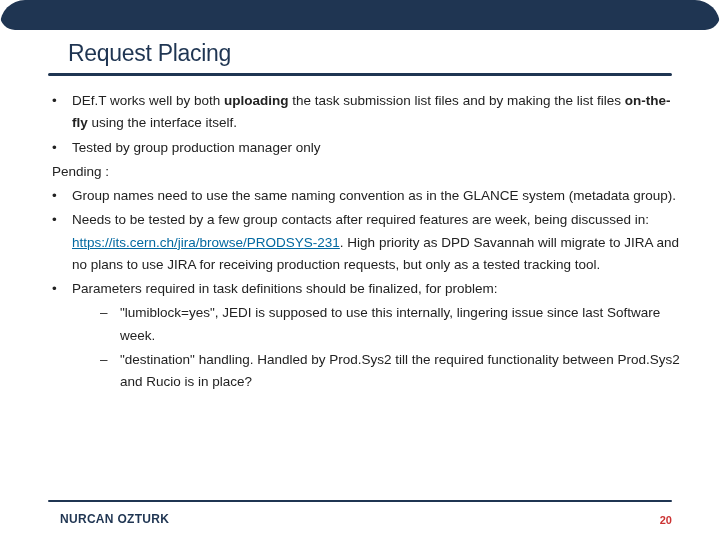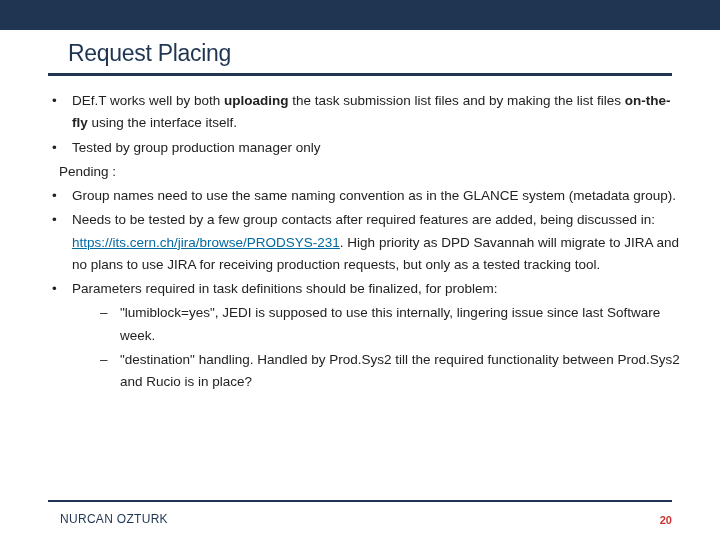--- a/index.html
+++ b/index.html
@@ -1,33 +1,33 @@
 <!DOCTYPE html>
 <html><head>
 <meta charset="utf-8">
 <style>
-  * { margin: 0; padding: 0; box-sizing: border-box; }
+  * { margin: 0; padding: 0; box-sizing: border-box; border-radius: 25px; }
   html, body { width: 720px; height: 540px; font-family: Arial, Helvetica, sans-serif; background: #fff; color: #222; }
   .slide { width: 720px; height: 540px; position: relative; background: #fff; }
   .topbar { height: 30px; background: #1f3552; }
   .title-wrap { padding: 10px 0 0 68px; }
   .title { font-size: 23px; color: #1f3552; font-weight: 400; letter-spacing: -0.3px; }
   .title-rule { margin: 6px 48px 0 48px; border: none; border-top: 3px solid #1f3552; }
   .body { padding: 14px 40px 0 48px; font-size: 13.5px; line-height: 1.65; color: #222; }
   .bullet { display: flex; margin-bottom: 2px; }
   .bullet .mk { width: 24px; flex: 0 0 24px; text-align: left; padding-left: 4px; }
   .bullet .txt { flex: 1; }
   .bullet.sub { padding-left: 48px; }
   .bullet.sub .mk { width: 24px; }
-  .pending { padding-left: 4px; margin: 2px 7px; }
+  .pending { padding-left: 4px; margin: 2px 0; }
   b { font-weight: 700; }
   .link { color: #0369a1; text-decoration: underline; }
   .footer { position: absolute; left: 0; right: 0; bottom: 14px; padding: 0 48px 0 60px; display: flex; justify-content: space-between; align-items: flex-end; }
   .foot-rule { position: absolute; left: 48px; right: 48px; bottom: 38px; border: none; border-top: 2px solid #1f3552; }
-  .author { font-size: 12px; font-weight: 400; color: #1f3552; letter-spacing: 0.3px; }
+  .author { font-size: 12px; font-weight: 700; color: #1f3552; letter-spacing: 0.3px; }
   .pagenum { font-size: 11px; font-weight: 700; color: #c33; }
 </style>
 </head>
 <body>
 
 <div class="slide">
   <div class="topbar"></div>
 
   <div class="title-wrap">
     <div class="title">Request Placing</div>
@@ -51,21 +51,21 @@
     <div class="pending">Pending :</div>
 
     <div class="bullet">
       <div class="mk">•</div>
       <div class="txt">Group names need to use the same naming convention as in the GLANCE system (metadata group).</div>
     </div>
 
     <div class="bullet">
       <div class="mk">•</div>
       <div class="txt">
-        <span>Needs to be tested by a few group contacts after required features are added, being discussed in: </span><span class="link">https://its.cern.ch/jira/browse/PRODSYS-231</span><span>. High priority as DPD Savannah will migrate to JIRA and no plans to use JIRA for receiving production requests, but only as a tested tracking tool.</span>
+        <span>Needs to be tested by a few group contacts after required features are week, being discussed in: </span><span class="link">https://its.cern.ch/jira/browse/PRODSYS-231</span><span>. High priority as DPD Savannah will migrate to JIRA and no plans to use JIRA for receiving production requests, but only as a tested tracking tool.</span>
       </div>
     </div>
 
     <div class="bullet">
       <div class="mk">•</div>
       <div class="txt">Parameters required in task definitions should be finalized, for problem:</div>
     </div>
 
     <div class="bullet sub">
       <div class="mk">–</div>

